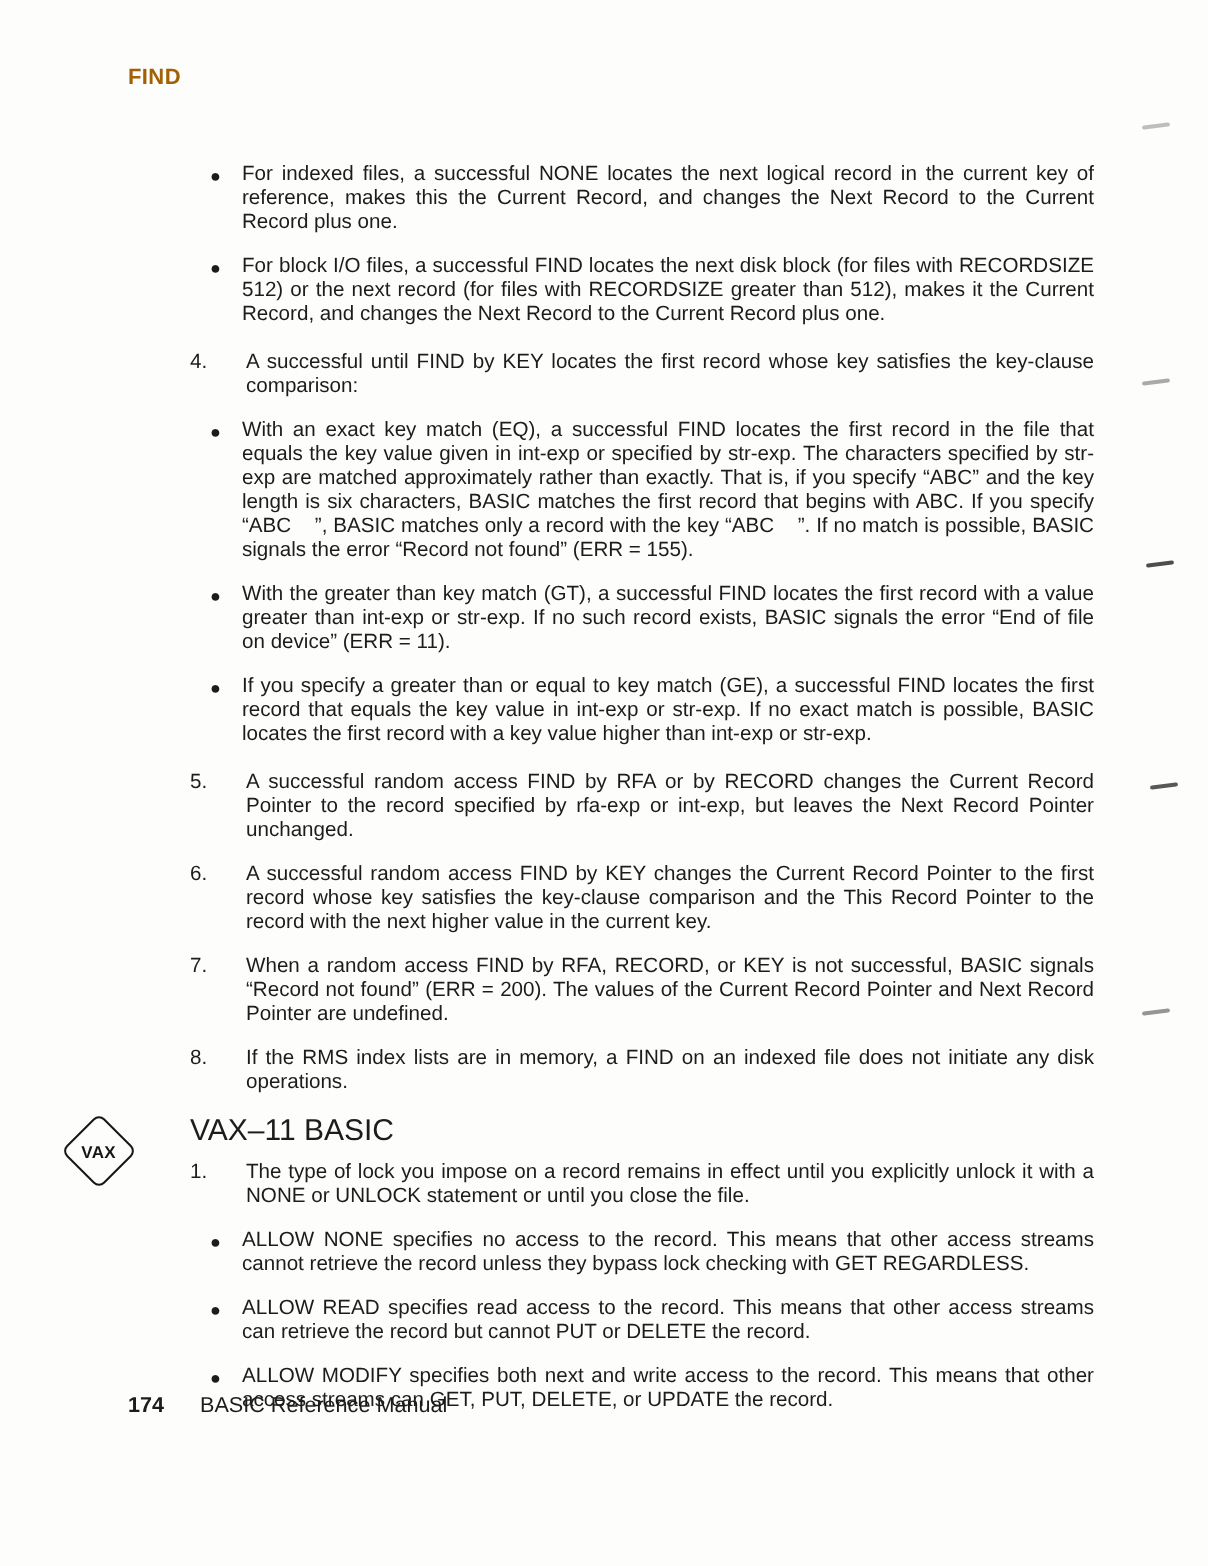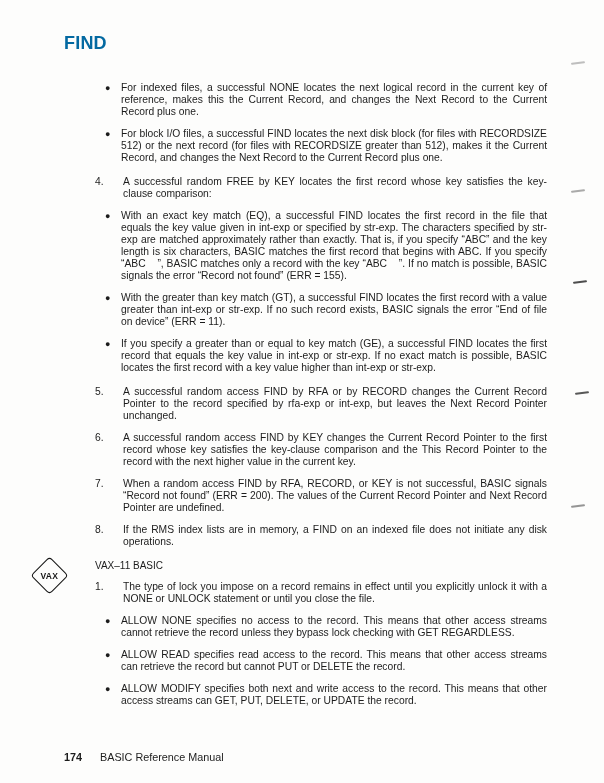--- a/index.html
+++ b/index.html
@@ -7,51 +7,51 @@
     position: relative;
     width: 604px; height: 783px;
     margin: 0 auto;
     background: #fdfdfc;
     font-family: "Liberation Sans", sans-serif;
     color: #1c1c1c;
     overflow: hidden;
   }
   .title {
     position: absolute; left: 64px; top: 33px;
-    margin: 0; font-size: 18px; font-weight: bold; letter-spacing: .2px;
-    color:#0369a1;
+    margin: 0; font-size: 11px; font-weight: bold; letter-spacing: .2px;
+    color:#a16207;
   }
   .content {
     position: absolute; left: 95px; top: 82px; width: 452px;
     font-size: 10.3px; line-height: 12px; text-align: justify;
   }
   .content .it, .vax-heading { }
   .tbullet { display: flex; padding-left: 10px; margin-bottom: 10px; }
   .glyph { flex: none; width: 16px; font-size: 9px; line-height: 12px; }
   .btext { flex: 1; }
   .nitem { display: flex; margin-bottom: 10px; }
   .num { flex: none; width: 28px; }
   .ntext { flex: 1; }
   .sp-lg { margin-bottom: 12px; }
   .vax-heading-row { position: relative; margin: 1px 0 9px 0; }
-  .vax-heading { margin: 0; font-size: 10px; font-weight: normal; line-height: 12px; }
+  .vax-heading { margin: 0; font-size: 15px; font-weight: normal; line-height: 12px; }
   .vax-badge { position: absolute; left: -66px; top: -5px; width: 40px; height: 40px; }
   .vax-diamond {
     position: absolute; left: 7px; top: 7px;
     width: 25px; height: 25px;
     border: 1.8px solid #161616; border-radius: 4px;
     transform: rotate(45deg);
     display: flex; align-items: center; justify-content: center;
     background: #fdfdfc;
   }
   .vax-label {
     transform: rotate(-45deg);
     font-size: 8.5px; font-weight: bold; letter-spacing: .2px; color: #161616;
   }
-  .footer { position: absolute; left: 64px; top: 751px; font-size: 10.8px; }
+  .footer { position: absolute; left: 64px; top: 697px; font-size: 10.8px; }
   .pagenum { font-weight: bold; }
   .manual { position: absolute; left: 36px; top: 0; white-space: nowrap; font-weight: normal; }
   .mark {
     position: absolute; width: 14px; height: 2px;
     background: #2e2e2e; border-radius: 2px; transform: rotate(-7deg);
   }
   .m1 { left: 571px; top: 62px;  opacity: .30; }
   .m2 { left: 571px; top: 190px; opacity: .40; }
   .m3 { left: 573px; top: 281px; opacity: .85; }
   .m4 { left: 575px; top: 392px; opacity: .80; }
@@ -70,21 +70,21 @@
       <span class="glyph">●</span>
       <div class="btext"><span>For indexed files, a successful NONE locates the next logical record in the current key of reference, makes this the Current Record, and changes the Next Record to the Current Record plus one.</span></div>
     </div>
     <div class="tbullet sp-lg">
       <span class="glyph">●</span>
       <div class="btext"><span>For block I/O files, a successful FIND locates the next disk block (for files with RECORDSIZE 512) or the next record (for files with RECORDSIZE greater than 512), makes it the Current Record, and changes the Next Record to the Current Record plus one.</span></div>
     </div>
 
     <div class="nitem">
       <span class="num">4.</span>
-      <div class="ntext"><span>A successful random FREE by KEY locates the first record whose key satisfies the </span><span class="it">key-clause</span><span> comparison:</span></div>
+      <div class="ntext"><span>A successful until FIND by KEY locates the first record whose key satisfies the </span><span class="it">key-clause</span><span> comparison:</span></div>
     </div>
 
     <div class="tbullet">
       <span class="glyph">●</span>
       <div class="btext"><span>With an exact key match (EQ), a successful FIND locates the first record in the file that equals the key value given in </span><span class="it">int-exp</span><span> or specified by </span><span class="it">str-exp</span><span>. The characters specified by </span><span class="it">str-exp</span><span> are matched approximately rather than exactly. That is, if you specify “ABC” and the key length is six characters, BASIC matches the first record that begins with ABC. If you specify “ABC&nbsp;&nbsp;&nbsp;&nbsp;”, BASIC matches only a record with the key “ABC&nbsp;&nbsp;&nbsp;&nbsp;”. If no match is possible, BASIC signals the error “Record not found” (ERR = 155).</span></div>
     </div>
     <div class="tbullet">
       <span class="glyph">●</span>
       <div class="btext"><span>With the greater than key match (GT), a successful FIND locates the first record with a value greater than </span><span class="it">int-exp</span><span> or </span><span class="it">str-exp</span><span>. If no such record exists, BASIC signals the error “End of file on device” (ERR = 11).</span></div>
     </div>

